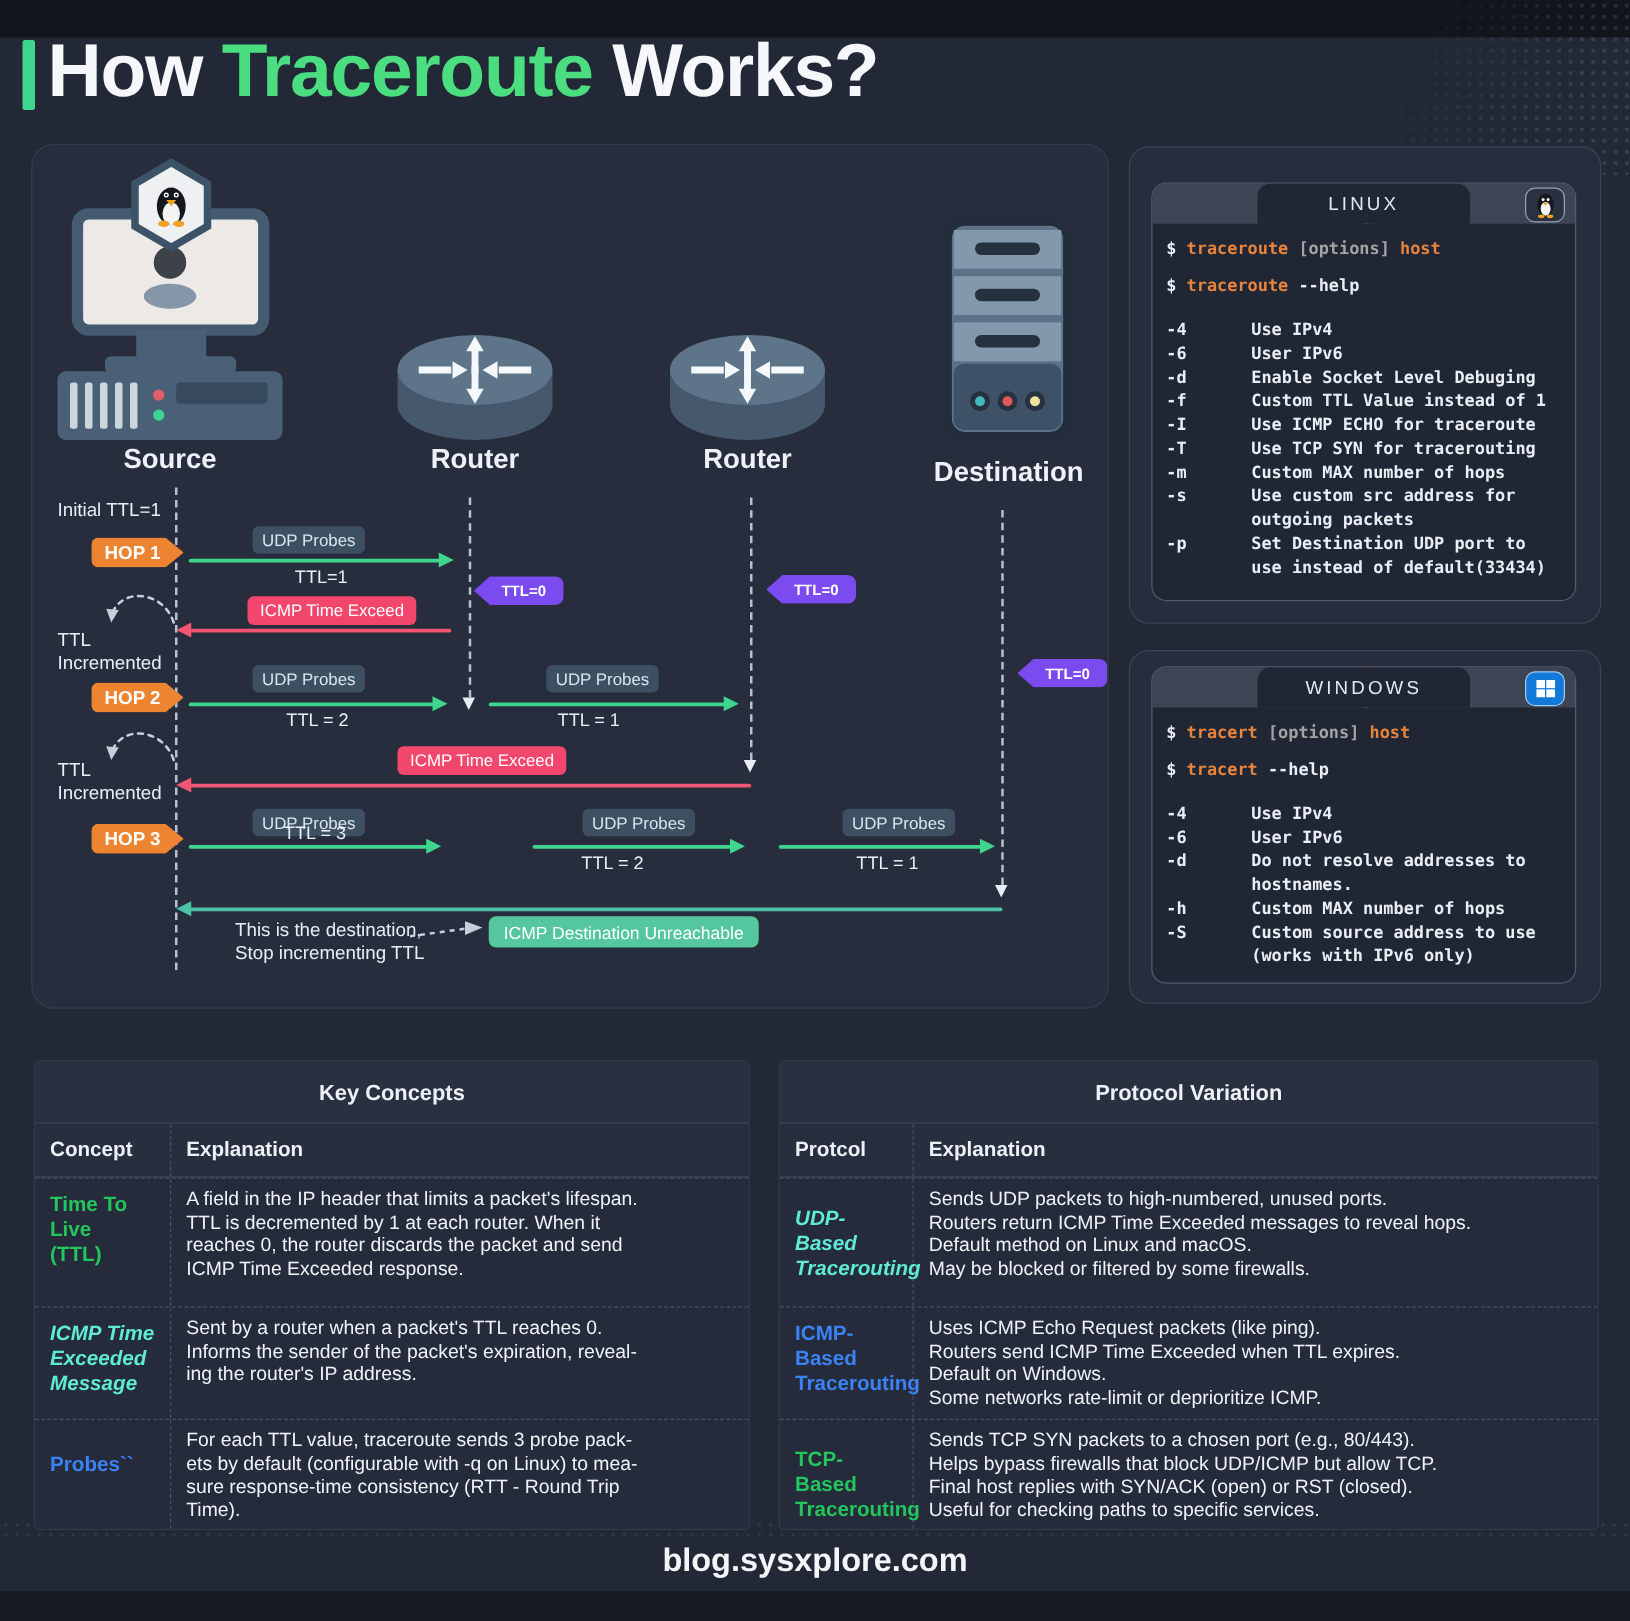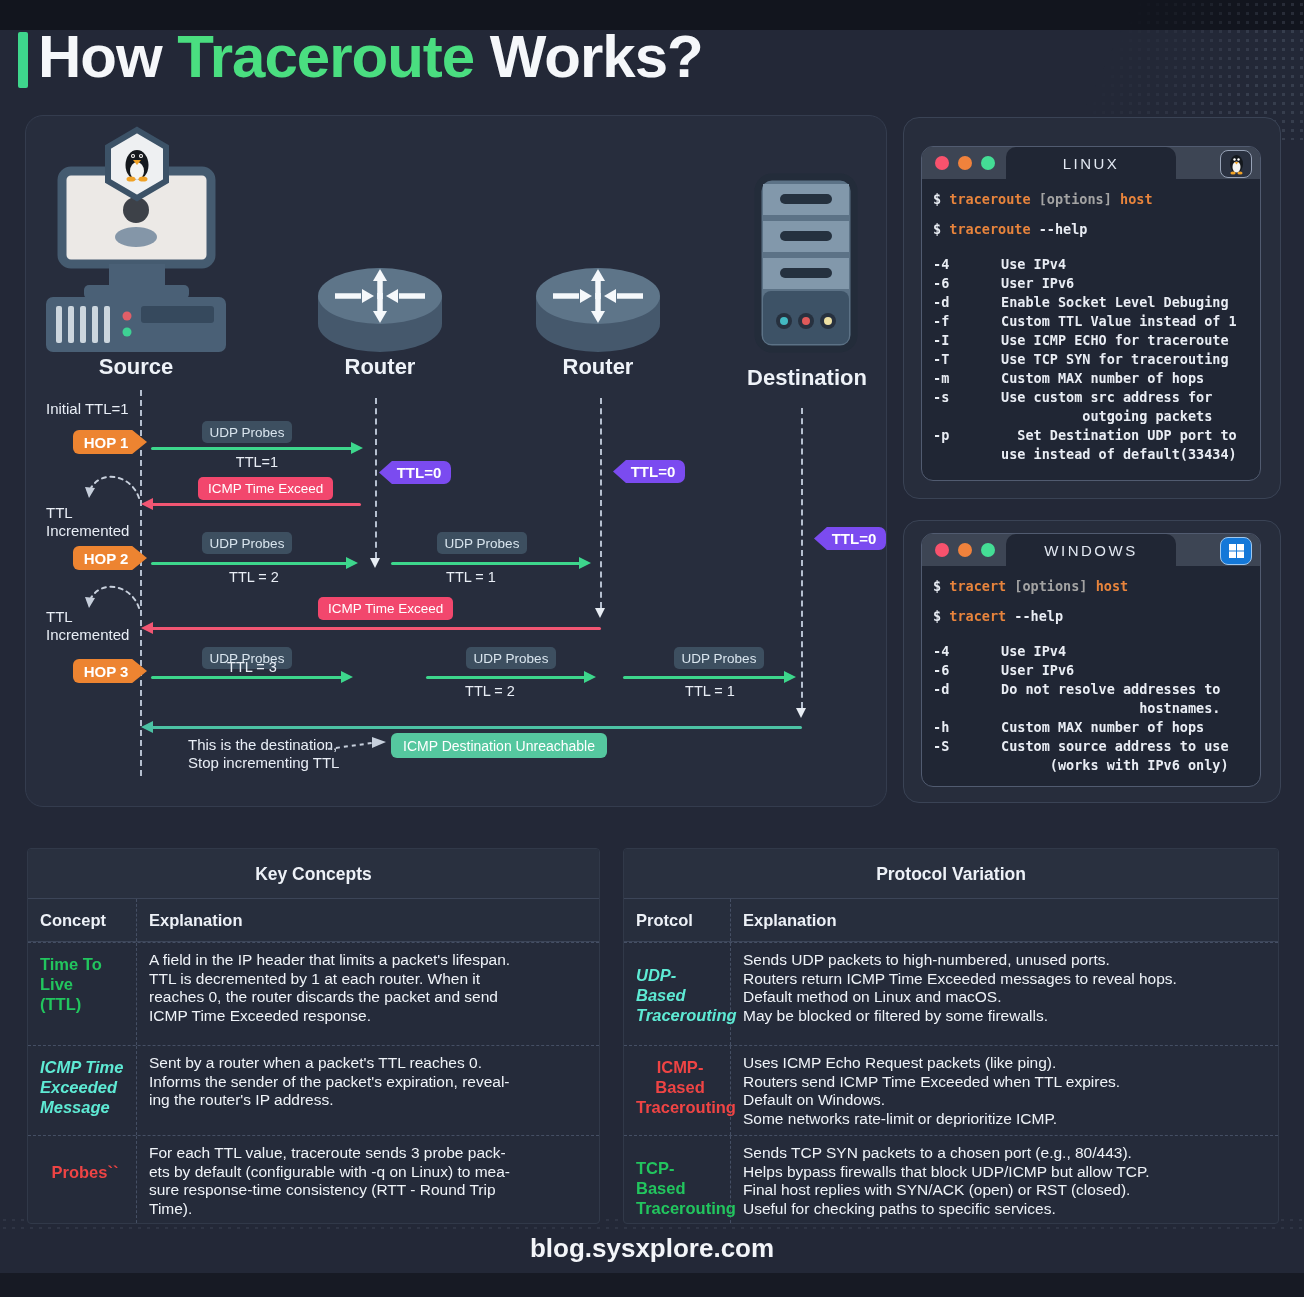--- a/index.html
+++ b/index.html
@@ -31,68 +31,68 @@
   .harrow{position:absolute;height:3px;border-radius:2px;background:var(--c);}
   .harrow.right::after{content:'';position:absolute;right:-10px;top:-5px;
      border:6.5px solid transparent;border-right:0;border-left:12px solid var(--c);}
   .harrow.left::before{content:'';position:absolute;left:-10px;top:-5px;
      border:6.5px solid transparent;border-left:0;border-right:12px solid var(--c);}
   .hop{position:absolute;width:66px;height:24px;background:#ed8431;color:#fff;
      font-size:15px;font-weight:700;display:flex;align-items:center;justify-content:center;
      padding-right:8px;border-radius:6px;
      clip-path:polygon(0 0,80% 0,100% 50%,80% 100%,0 100%);}
   .ttl0{position:absolute;width:64px;height:23px;background:#7b4bf0;color:#fff;
-     font-size:15px;font-weight:700;display:flex;align-items:center;justify-content:center;
+     font-size:12px;font-weight:700;display:flex;align-items:center;justify-content:center;
      padding-left:8px;border-radius:7px;
      clip-path:polygon(18% 0,100% 0,100% 100%,18% 100%,0 50%);}
   .udp{position:absolute;height:22px;width:90px;background:#3d4f60;color:#d9e5ee;
      font-size:13.5px;display:flex;align-items:center;justify-content:center;border-radius:5px;}
   .badge-red{position:absolute;height:23px;background:#f2476d;color:#fff;font-size:13.5px;
      display:flex;align-items:center;justify-content:center;border-radius:5px;padding:0 10px;}
   .badge-teal{position:absolute;height:25px;background:#55c79f;color:#fff;font-size:14px;
      display:flex;align-items:center;justify-content:center;border-radius:6px;padding:0 12px;}
   .ttl-lab{position:absolute;width:100px;text-align:center;font-size:14.5px;color:#e9eef6;}
   
   .card{position:absolute;background:#272d3c;border:1px solid #3a4355;border-radius:16px;}
   .term{position:absolute;background:#202634;border:1.5px solid #515b70;border-radius:12px;}
   .term-bar{position:relative;height:32px;background:#3d4554;border-radius:10px 10px 0 0;
-     display:flex;align-items:center;padding-left:13px;}
+     display:flex;align-items:center;padding-left:13px;flex-direction:column;}
   .dot{width:14px;height:14px;border-radius:50%;margin-right:9px;}
   .term-tab{position:absolute;left:50%;transform:translateX(-50%);top:0;height:32px;width:170px;
      background:#202634;border-radius:10px 10px 0 0;display:flex;align-items:center;justify-content:center;
      font-size:15px;letter-spacing:2.5px;color:#e2e8f2;}
   .term-icon{position:absolute;right:8px;top:3px;width:30px;height:26px;border:1.5px solid #97a2b6;
      border-radius:8px;background:#2a3140;display:flex;align-items:center;justify-content:center;}
   .term-body{padding:12px 0 0 11px;font-family:"DejaVu Sans Mono","Liberation Mono",monospace;
      font-weight:700;font-size:13.5px;color:#e9edf4;}
   .tline{height:20px;white-space:pre;}
   .tspace{height:10px;}
   .tspace.big{height:14px;}
   .topt{display:flex;line-height:19px;}
   .t-flag{width:68px;flex:none;}
-  .t-desc{white-space:pre-line;text-align:right;}
+  .t-desc{white-space:pre-line;}
   .t-cmd{color:#e8843c;}
   .t-opt{color:#a3a3a3;}
   
   .tbl{position:absolute;background:#252b3a;border:1px solid #313949;border-radius:4px;overflow:hidden;}
   .tbl-title{height:49px;line-height:50px;text-align:center;font-size:17.5px;font-weight:700;
      border-bottom:1px solid #3c4558;background:#29303f;}
   .tbl-head{display:grid;height:42px;border-bottom:1px solid #3c4558;background:#272e3d;}
   .tbl-head .th{line-height:42px;padding-left:12px;font-size:16.5px;font-weight:700;}
   .tbl-head .th:first-child{border-right:1px dashed #454f64;}
   .tr{display:grid;border-top:1px dashed #454f64;overflow:hidden;}
   .tr:first-of-type{border-top:none;}
   .tc.concept{border-right:1px dashed #454f64;padding:11px 6px 0 12px;font-weight:700;
      font-size:16.5px;line-height:20px;white-space:pre-line;}
   .tc.expl{padding:8px 10px 4px 12px;font-size:15.5px;line-height:18.5px;white-space:pre-line;color:#eff3f8;}
   .kc .tbl-head,.kc .tr{grid-template-columns:109px 1fr;}
   .pv .tbl-head,.pv .tr{grid-template-columns:107px 1fr;}
   .c-purple{color:#22c55e;}
   .c-orange{color:#5eead4;font-style:italic;}
-  .c-pink{color:#ef4444;text-align:center;}
+  .c-pink{color:#3b82f6;}
   .footer{position:absolute;left:0;top:1233px;width:100%;text-align:center;
      font-size:26px;font-weight:700;color:#f3f5f9;}
 </style>
 </head>
 <body>
 
 <div class="page">
   <div class="strip-top"></div>
   <div class="strip-bottom"></div>
   <div class="halftone"></div>

